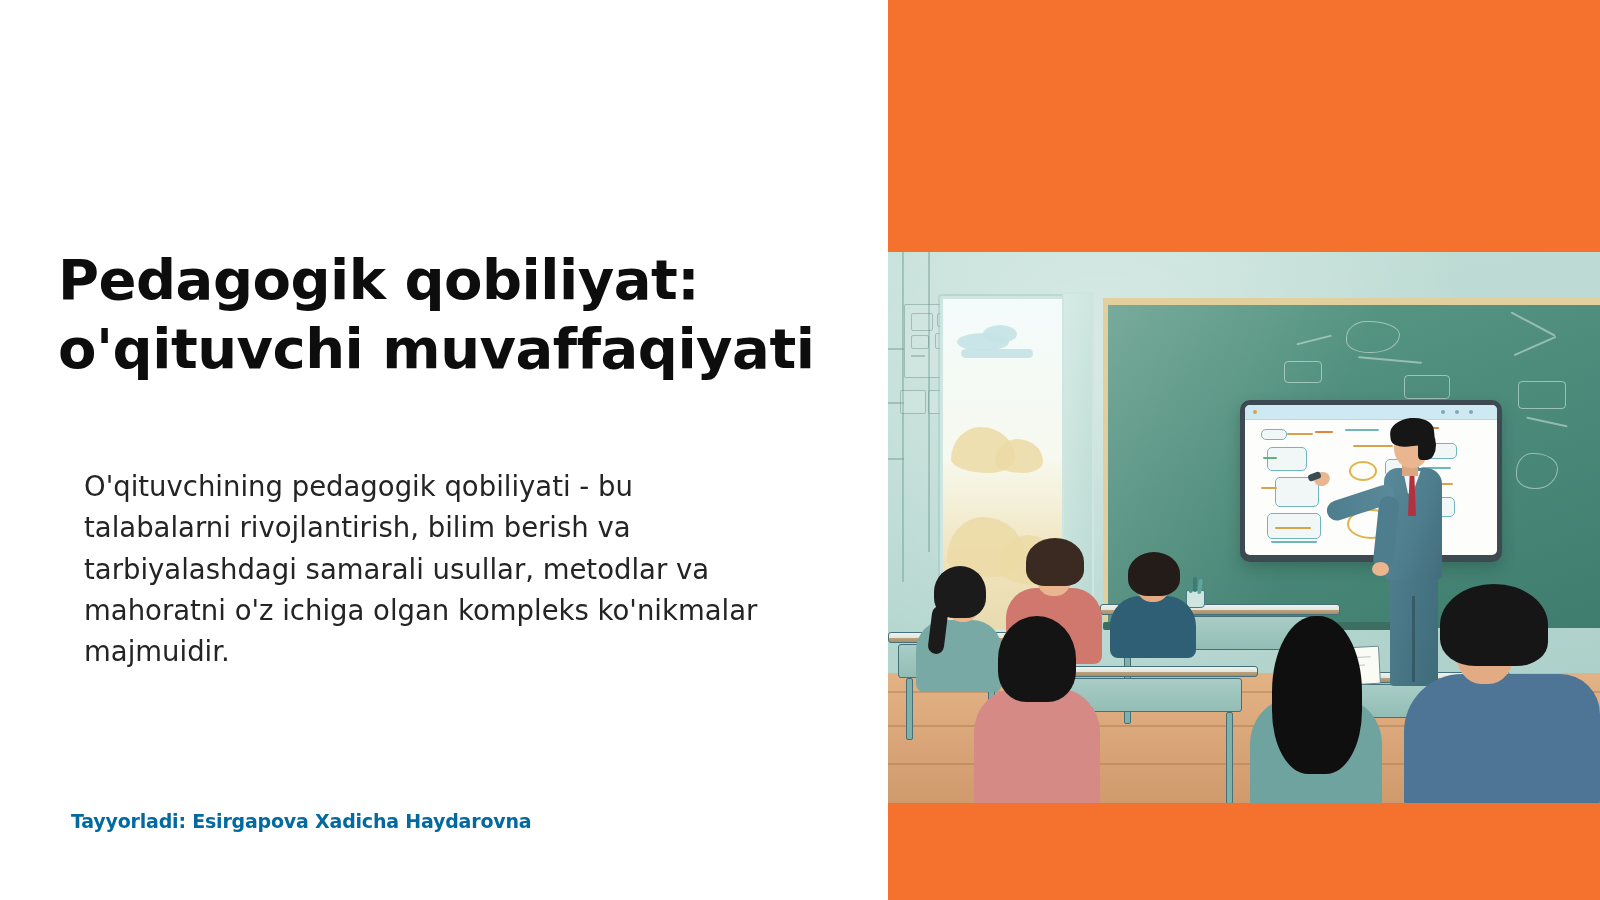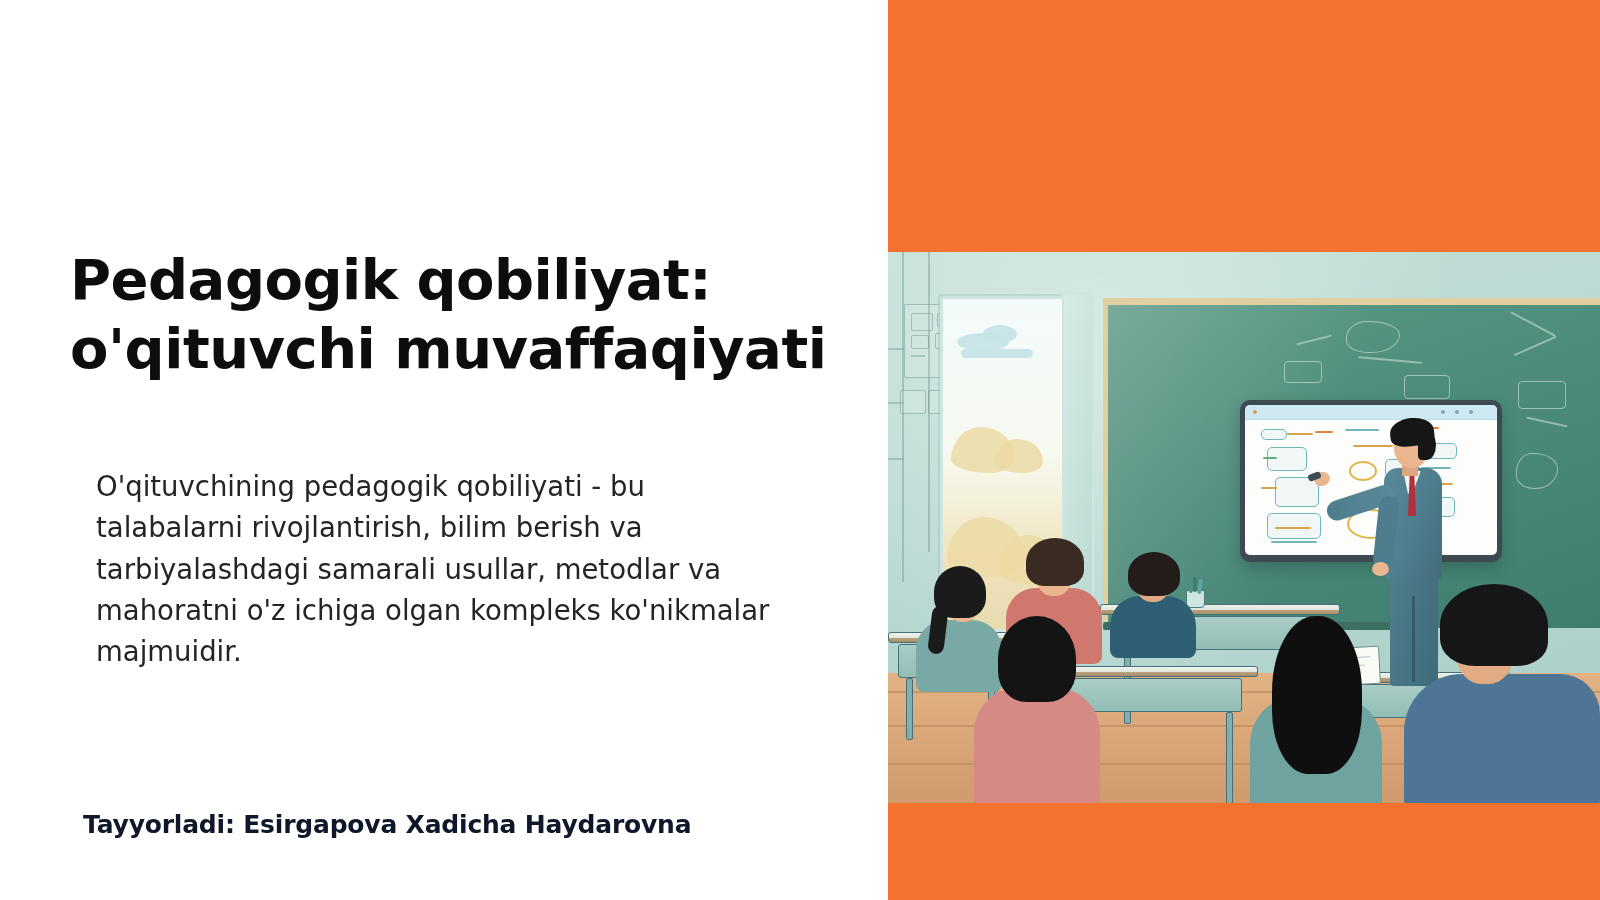--- a/index.html
+++ b/index.html
@@ -25,21 +25,20 @@
 
   
   .text-pane {
     position: absolute;
     left: 0;
     top: 0;
     width: 888px;
     height: 770px;
     background: #ffffff;
     box-sizing: border-box;
-    margin-left: 12px;
   }
 
   .slide-title {
     position: absolute;
     left: 58px;
     top: 246px;
     width: 760px;
     margin: 0;
     font-size: 56px;
     line-height: 1.23;
@@ -60,24 +59,24 @@
     font-weight: 400;
     color: #242424;
     font-family: "DejaVu Sans", "Liberation Sans", sans-serif;
   }
 
   .slide-author {
     position: absolute;
     left: 71px;
     top: 810px;
     margin: 0;
-    font-size: 25px;
+    font-size: 19px;
     line-height: 1.2;
     font-weight: 700;
-    color: #0f172a;
+    color: #0369a1;
     letter-spacing: -0.2px;
     font-family: "DejaVu Sans", "Liberation Sans", sans-serif;
   }
 
   
   .media-pane {
     position: absolute;
     left: 888px;
     top: 0;
     width: 712px;

